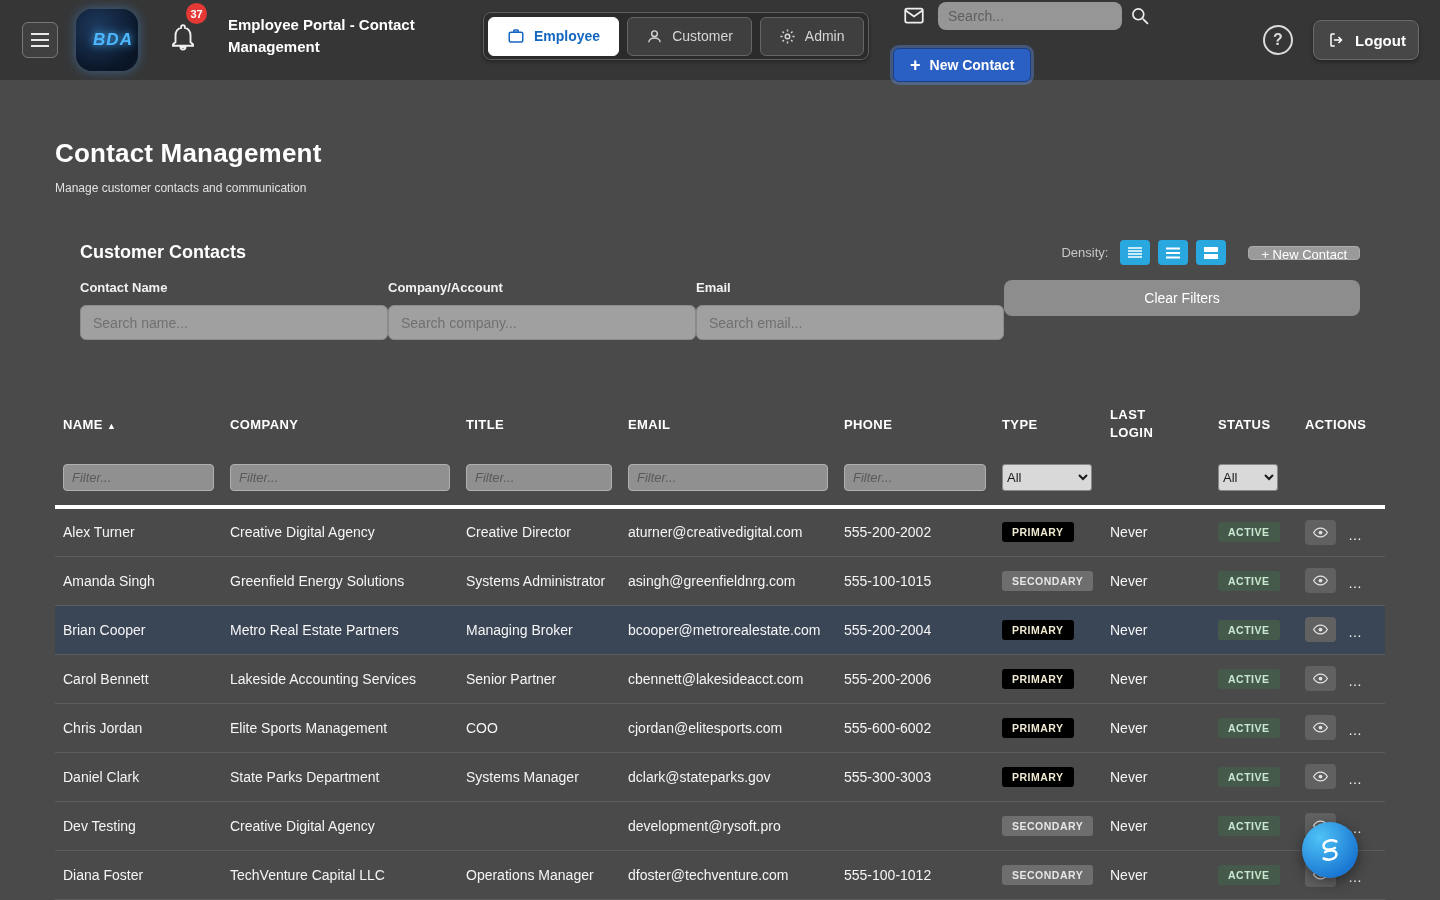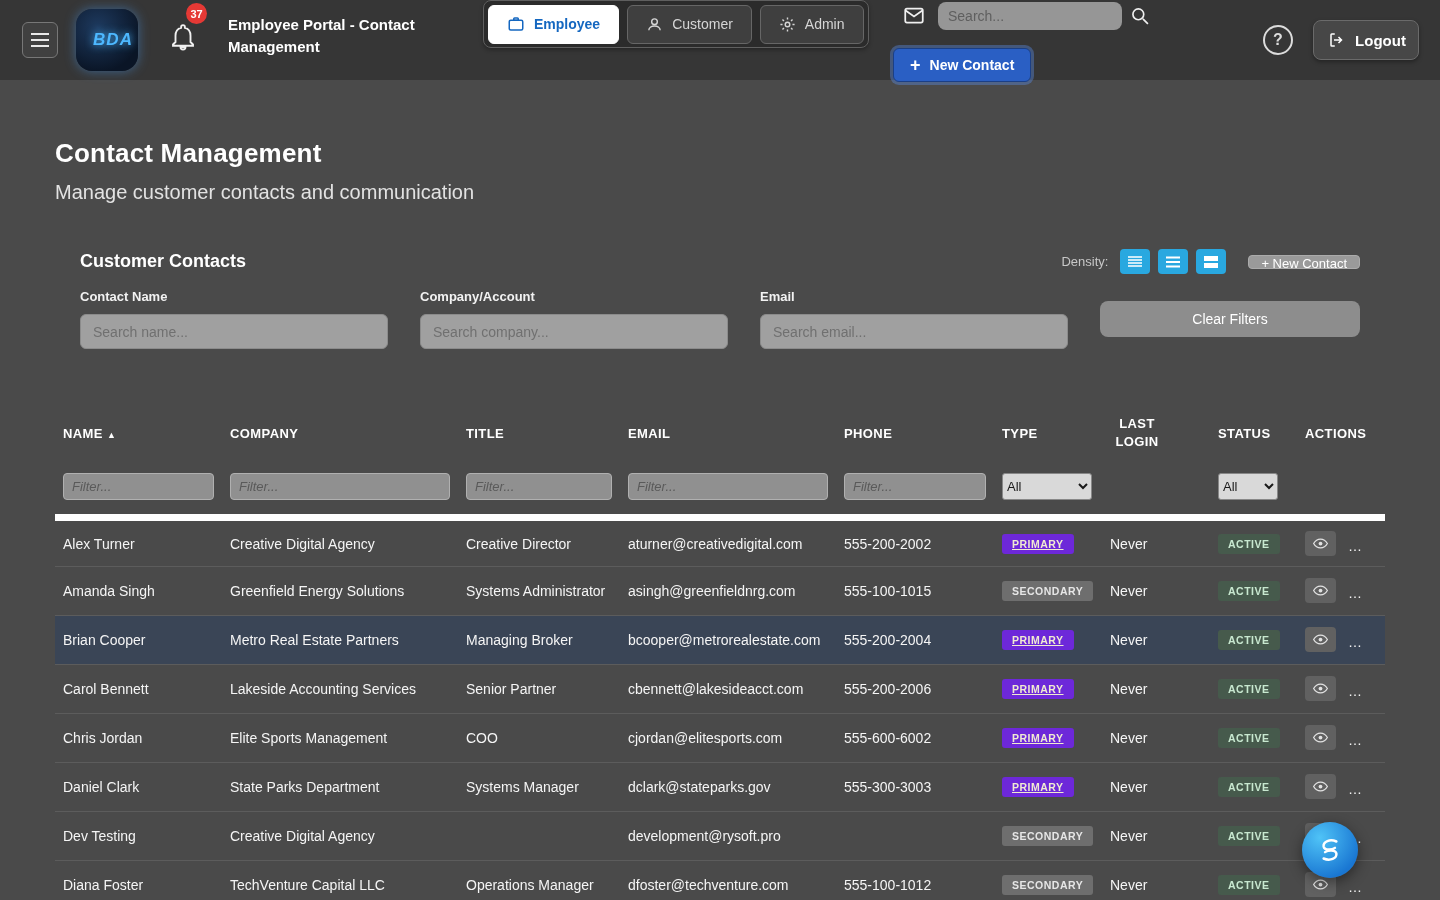--- a/index.html
+++ b/index.html
@@ -21,21 +21,21 @@
     box-shadow:0 0 12px rgba(70,160,255,.45); display:flex; align-items:center; justify-content:center; }
   .logo-text { color:#4db8ff; font-weight:bold; font-style:italic; font-size:17px;
     text-shadow:0 0 8px #4db8ff; letter-spacing:1px;padding-left:12px; }
   .bell-wrap { position:absolute; left:168px; top:22px; width:34px; height:34px; color:#f0f0f0; cursor:pointer; }
   .notif-badge { position:absolute; left:186px; top:3px; min-width:21px; height:21px; padding:0 4px;
     border-radius:11px; background:#e53935; color:#fff; font-size:11px; font-weight:bold;
     display:flex; align-items:center; justify-content:center; }
   .portal-title { position:absolute; left:228px; top:14px; width:215px;
     font-size:15px; font-weight:bold; line-height:22px; color:#fff; }
 
-  .tabs { position:absolute; left:483px; top:0; height:48px; display:flex; gap:8px; align-items:center;
+  .tabs { position:absolute; left:483px; top:12px; height:48px; display:flex; gap:8px; align-items:center;
     background:#2b2b2b; border:1px solid #5f5f5f; border-radius:8px; padding:11px 4px;
     box-shadow:0 2px 4px rgba(0,0,0,.3); }
   .tab { display:flex; align-items:center; gap:9px; height:39px; padding:0 18px; border-radius:6px;
     background:#3f3f3f; border:1px solid #666; color:#d6d6d6; font-size:14px; cursor:pointer; }
   .tab.active { background:#ffffff; border-color:#ffffff; color:#1467c0; font-weight:bold; }
 
   .mail-icon { position:absolute; left:902px; top:5px; color:#f0f0f0; cursor:pointer; }
   .header-search { position:absolute; left:938px; top:2px; width:184px; height:28px; border:none;
     border-radius:8px; background:#969696; color:#2e2e2e; padding:0 10px; font-size:14px;
     font-family:"Liberation Sans", sans-serif; }
@@ -52,62 +52,62 @@
     border:2px solid #dcdcdc; background:transparent; color:#dcdcdc; font-size:16px; font-weight:bold;
     display:flex; align-items:center; justify-content:center; cursor:pointer; }
   .logout-btn { position:absolute; left:1313px; top:20px; width:106px; height:40px; border-radius:8px;
     background:#474747; border:1px solid #6a6a6a; color:#fff; font-weight:bold; font-size:15px;
     display:flex; align-items:center; justify-content:center; gap:9px; cursor:pointer;
     box-shadow:0 2px 4px rgba(0,0,0,.35); font-family:"Liberation Sans", sans-serif;padding-left:8px; }
 
   
   main { padding:58px 55px 0; }
   .page-title { font-size:26px; font-weight:bold; margin:0 0 12px; letter-spacing:.2px; }
-  .page-subtitle { font-size:20px; color:#e2e2e2; margin:0 0 44px; font-weight:normal; }
+  .page-subtitle { font-size:12px; color:#e2e2e2; margin:0 0 44px; font-weight:normal; }
 
   .panel-header { display:flex; justify-content:space-between; align-items:center; padding:0 25px; height:27px; }
   .panel-title { font-size:18px; font-weight:bold; margin:0; }
   .panel-controls { display:flex; align-items:center; gap:6px; }
   .density-label { color:#c7c7c7; font-size:13px; margin-right:6px; }
   .density-btn { width:30px; height:25px; background:#29a8e0; border:none; border-radius:4px;
     display:flex; align-items:center; justify-content:center; cursor:pointer; margin-right:2px; }
   .new-contact-panel { height:14px; padding:0 12px; margin-left:14px; background:#9a9a9a;
     border:1px solid #ababab; border-radius:4px; color:#fff; font-size:13px; cursor:pointer;
     font-family:"Liberation Sans", sans-serif; }
 
-  .filters-row { display:flex; gap:32px; padding:0 25px; margin-top:14px; align-items:center; }
+  .filters-row { display:flex; gap:0; padding:0 25px; margin-top:14px; align-items:flex-start; }
   .filter-group { width:308px; }
   .filter-group label { display:block; font-size:13px; font-weight:bold; color:#f2f2f2; margin-bottom:10px; }
   .filter-input { width:100%; height:35px; border-radius:6px; border:1px solid #8b8b8b; background:#a0a0a0;
     color:#333; padding:0 12px; font-size:14px; font-family:"Liberation Sans", sans-serif; }
   .filter-input::placeholder { color:#707070; }
   .clear-filters { flex:1; height:36px; background:#8d8d8d; border:none; border-radius:8px; color:#fff;
     font-size:14px; cursor:pointer; font-family:"Liberation Sans", sans-serif; }
 
   
   table.contacts { width:100%; margin-top:52px; border-collapse:collapse; table-layout:fixed; }
   th { text-align:left; font-size:13px; font-weight:bold; letter-spacing:.4px; color:#fff;
     padding:0 8px; height:64px; vertical-align:middle; cursor:pointer; }
   .sort { font-size:9px; margin-left:4px; }
-  .wrap-narrow { display:inline-block; width:54px; line-height:1.35;text-align:center; }
-  tr.tfilter-row td { padding:8px 8px 14px; border-bottom:7px solid #ffffff; }
+  .wrap-narrow { display:inline-block; width:54px; line-height:1.35; }
+  tr.tfilter-row td { padding:8px 8px 14px; border-bottom:4px solid #ffffff; }
   .tfilter { width:100%; height:27px; border-radius:4px; border:1px solid #b0b0b0; background:#909090;
     color:#2e2e2e; padding:0 8px; font-size:13px; font-family:"Liberation Sans", sans-serif; }
   .tfilter::placeholder { color:#5a5a5a; font-style:italic; }
   .tselect { height:27px; border-radius:3px; border:1px solid #888; background:#d9d9d9; color:#1a1a1a;
     font-size:13px; font-family:"Liberation Sans", sans-serif; }
   .tselect.type { width:90px; }
   .tselect.status { width:60px; }
   tbody.data tr { border-bottom:1px solid #5c5c5c; }
   tbody.data td { height:49px; padding:0 8px; font-size:14px; color:#f5f5f5; overflow:hidden;
     white-space:nowrap; text-overflow:ellipsis; }
   tbody.data tr.row-highlight { background:#3a4556; }
   .badge { display:inline-block; padding:4px 10px; border-radius:3px; font-size:10.5px; font-weight:bold;
     letter-spacing:.5px; }
-  .badge-primary { background:#6d28d9; color:#f0ead2;text-decoration:underline; }
+  .badge-primary { background:#000000; color:#f0ead2; }
   .badge-secondary { background:#6e6e6e; color:#e6e6e6; }
   .badge-active { background:#465a4c; color:#c8e8d0; }
   .action-btn { width:31px; height:25px; border:none; border-radius:4px; background:#616161; color:#e2e2e2;
     display:inline-flex; align-items:center; justify-content:center; cursor:pointer; margin-right:8px; }
 
   
   .floating-btn { position:absolute; left:1302px; top:822px; width:56px; height:56px; border-radius:50%;
     border:none; background:radial-gradient(circle at 32% 28%, #4fc3f7 0%, #1976d2 75%);
     box-shadow:0 4px 14px rgba(0,0,0,.45); display:flex; align-items:center; justify-content:center;
     cursor:pointer; z-index:30; }

